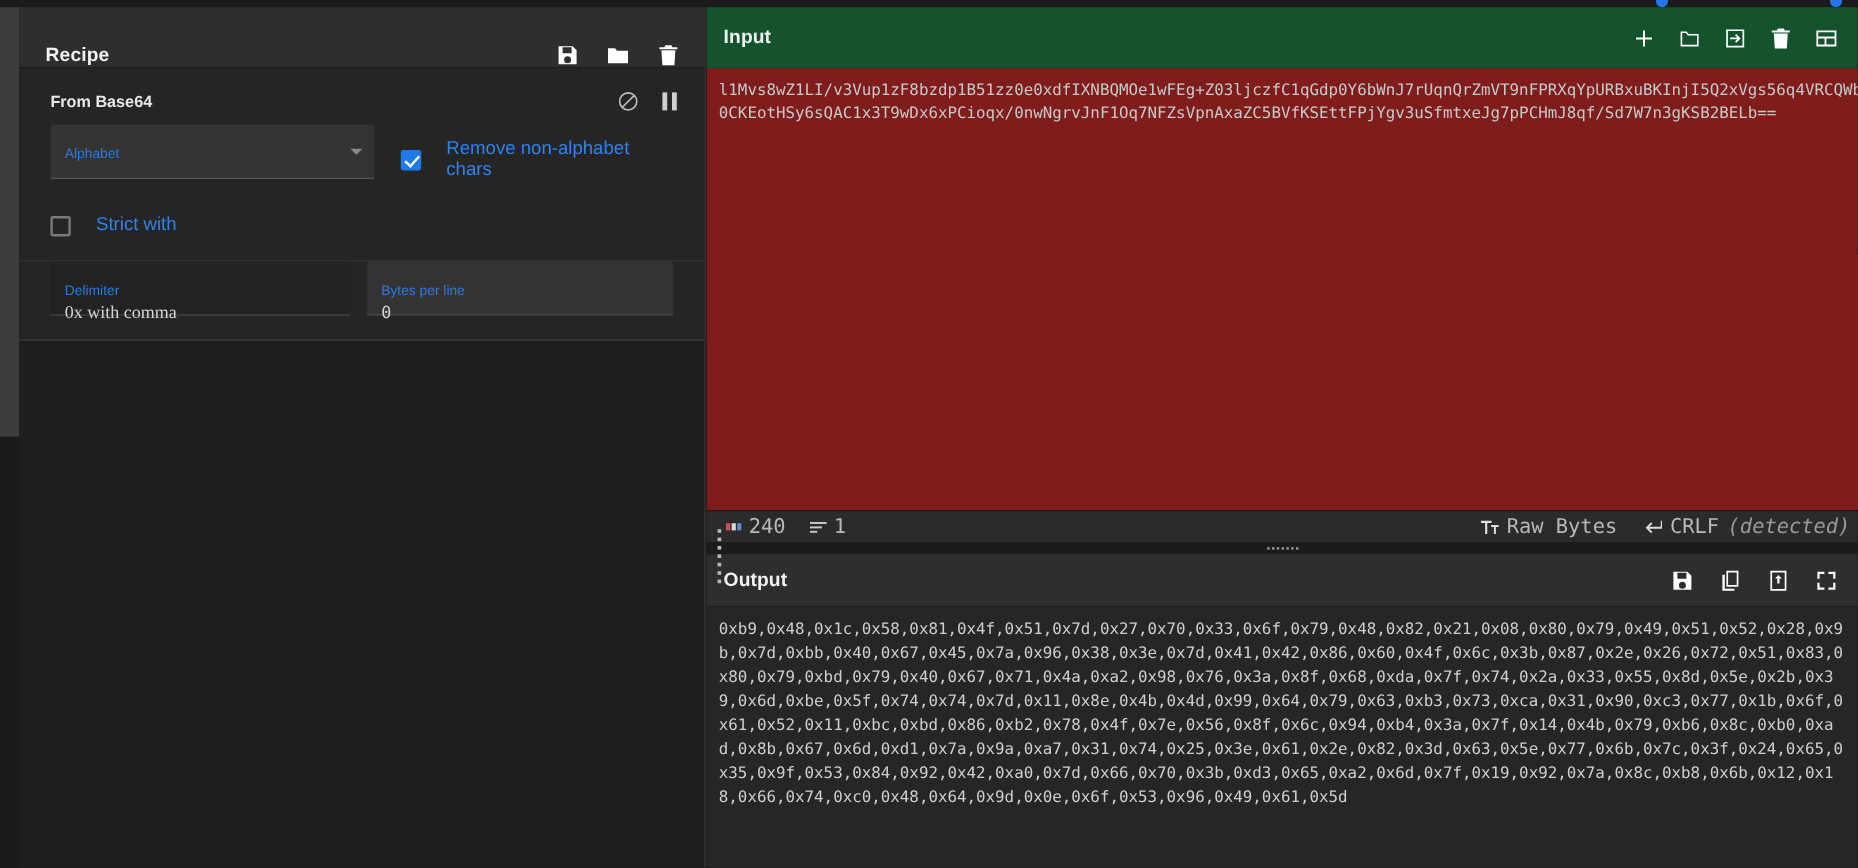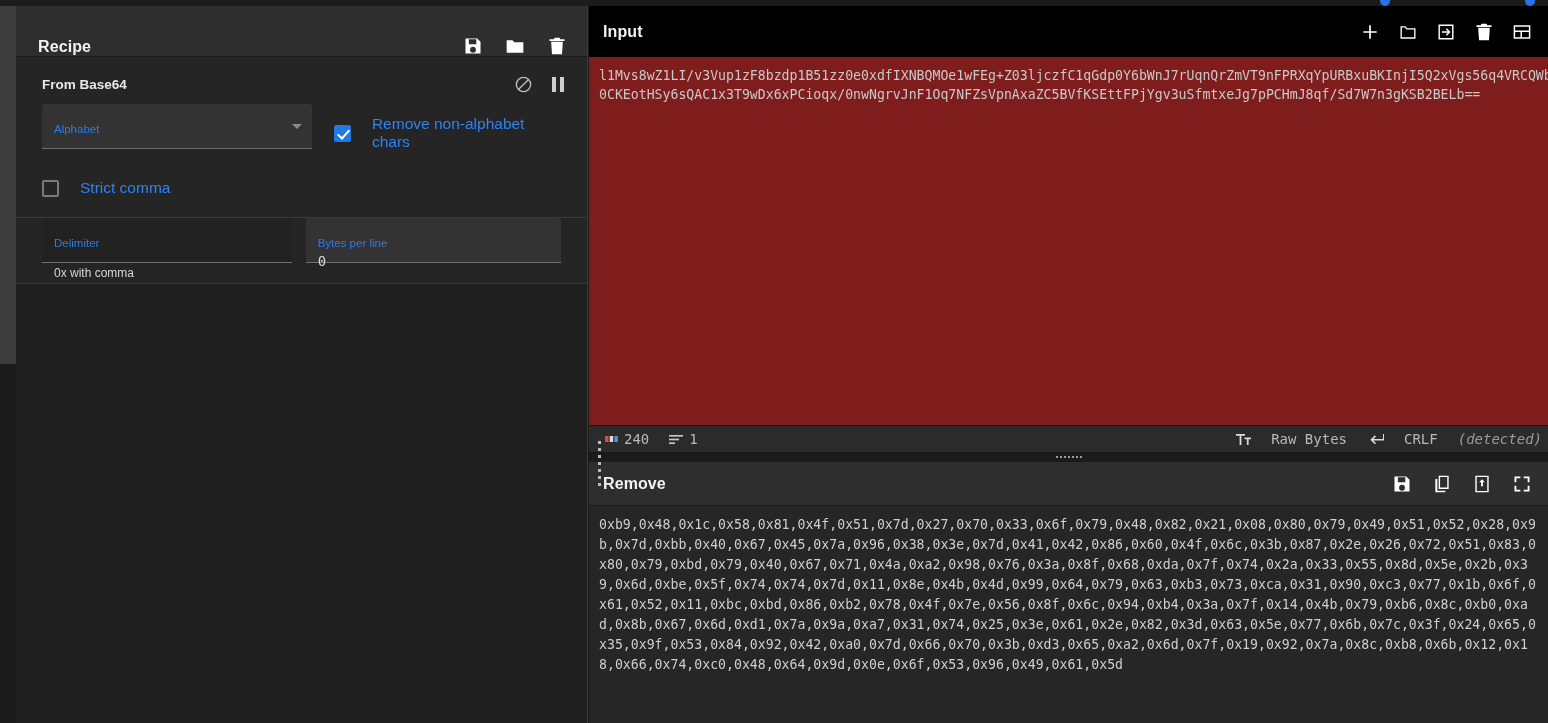--- a/index.html
+++ b/index.html
@@ -88,21 +88,21 @@
   .field-label {
     color: #2c7be5; font-size: 11.5px; line-height: 15px;
     font-family: "Liberation Sans", sans-serif;
     margin-top: 13px;
   }
   .field-val {
     color: #d6d6d6; font-size: 14px; line-height: 21px;
     font-family: "DejaVu Sans Mono", monospace;
     white-space: nowrap; overflow: hidden; text-overflow: ellipsis;
   }
-  .field-val.sans { font-family: Liberation Sans, sans-serif; font-size: 12px; margin-top: 12px; }
+  .field-val.sans { font-family: Liberation Serif, serif; font-size: 15px; }
   .caret {
     position: absolute; right: 10px; top: 20px;
     width: 0; height: 0;
     border-left: 5px solid transparent;
     border-right: 5px solid transparent;
     border-top: 5px solid #8a8a8a;
   }
 
   
   .cbrow { display: flex; align-items: center; gap: 21px; cursor: pointer; }
@@ -125,44 +125,44 @@
     position: absolute; left: 589px; top: 6px;
     width: 959px; height: 717px; background: #1b1b1b;
   }
 
   
   .input-panel {
     position: absolute; left: 0; top: 0; width: 959px; height: 419px;
     background: #262626;
   }
   .input-head {
-    height: 51px; background: #000000;
+    height: 51px; background: #14532d;
     display: flex; align-items: center; padding: 0 16px 0 14px;
   }
   .input-area {
     position: absolute; left: 0; top: 51px; width: 1048px; height: 368px;
     background: #7f1d1d; padding: 9px 10px 0 10px;
     overflow: hidden;
   }
   .code {
     font-family: "DejaVu Sans Mono", monospace;
     font-size: 13.2px; line-height: 19px;
     color: #c8c8c8; word-break: break-all; white-space: pre-wrap;
   }
 
   
   .status-bar {
     position: absolute; left: 0; top: 419px; width: 959px; height: 27px;
     background: #2b2b2b; border-top: 1px solid #1b1b1b;
     display: flex; align-items: center; padding: 0 6px 0 10px;
-    font-family: "DejaVu Sans Mono", monospace; font-size: 14px; color: #b8b8b8;
+    font-family: "DejaVu Sans Mono", monospace; font-size: 17px; color: #b8b8b8;
   }
   .sb-grp { display: flex; align-items: center; gap: 6px; margin-right: 20px; }
   .sb-right { margin-left: auto; display: flex; align-items: center; gap: 22px; }
-  .sb-item { display: flex; align-items: center; gap: 20px; }
+  .sb-item { display: flex; align-items: center; gap: 7px; }
   .sb-note { color: #9a9a9a; font-style: italic; }
 
   
   .splitter {
     position: absolute; left: 0; top: 446px; width: 959px; height: 10px;
     background: #1b1b1b; display: flex; align-items: center; justify-content: center;
     cursor: row-resize;
   }
   .grip { display: flex; gap: 2px; }
   .grip i { width: 2px; height: 2px; background: #9a9a9a; display: block; }
@@ -243,21 +243,21 @@
           <div class="field-label">Alphabet</div>
           <span class="caret"></span>
         </div>
         <div class="cbrow" style="margin-left:22px;margin-top:11px">
           <span class="cbox checked"></span>
           <span class="cblabel">Remove non-alphabet chars</span>
         </div>
       </div>
       <div class="cbrow" style="margin-top:28px">
         <span class="cbox"></span>
-        <span class="cblabel">Strict comma</span>
+        <span class="cblabel">Strict with</span>
       </div>
     </div>
   </div>
 
   <div class="op">
     <div class="op-body">
       <div class="row">
         <div class="field dark" style="width:262px">
           <div class="field-label">Delimiter</div>
           <div class="field-val sans">0x with comma</div>
@@ -344,21 +344,21 @@
         <i></i>
         <i></i>
         <i></i>
         <i></i>
         <i></i>
     </span>
   </div>
 
   <div class="output-panel">
     <div class="output-head">
-      <div class="pane-title">Remove</div>
+      <div class="pane-title">Output</div>
       <div class="pane-header-icons" style="gap:20px">
         <svg class="hicon" viewBox="0 0 24 24">
           <path d="M3 3h14l4 4v14H3V3zm4 1v6h9V4H7zm5 9a3.5 3.5 0 100 7 3.5 3.5 0 000-7z"></path>
         </svg>
         <svg class="hicon" viewBox="0 0 24 24">
           <path d="M8 2h12v16H8V2zm1.7 1.7v12.6h8.6V3.7H9.7z"></path>
           <path d="M4 6h2.4v14h9.6v2H4V6z"></path>
         </svg>
         <svg class="hicon" viewBox="0 0 24 24">
           <path d="M4 2h16v20H4V2zm1.7 1.7v16.6h12.6V3.7H5.7z"></path>

